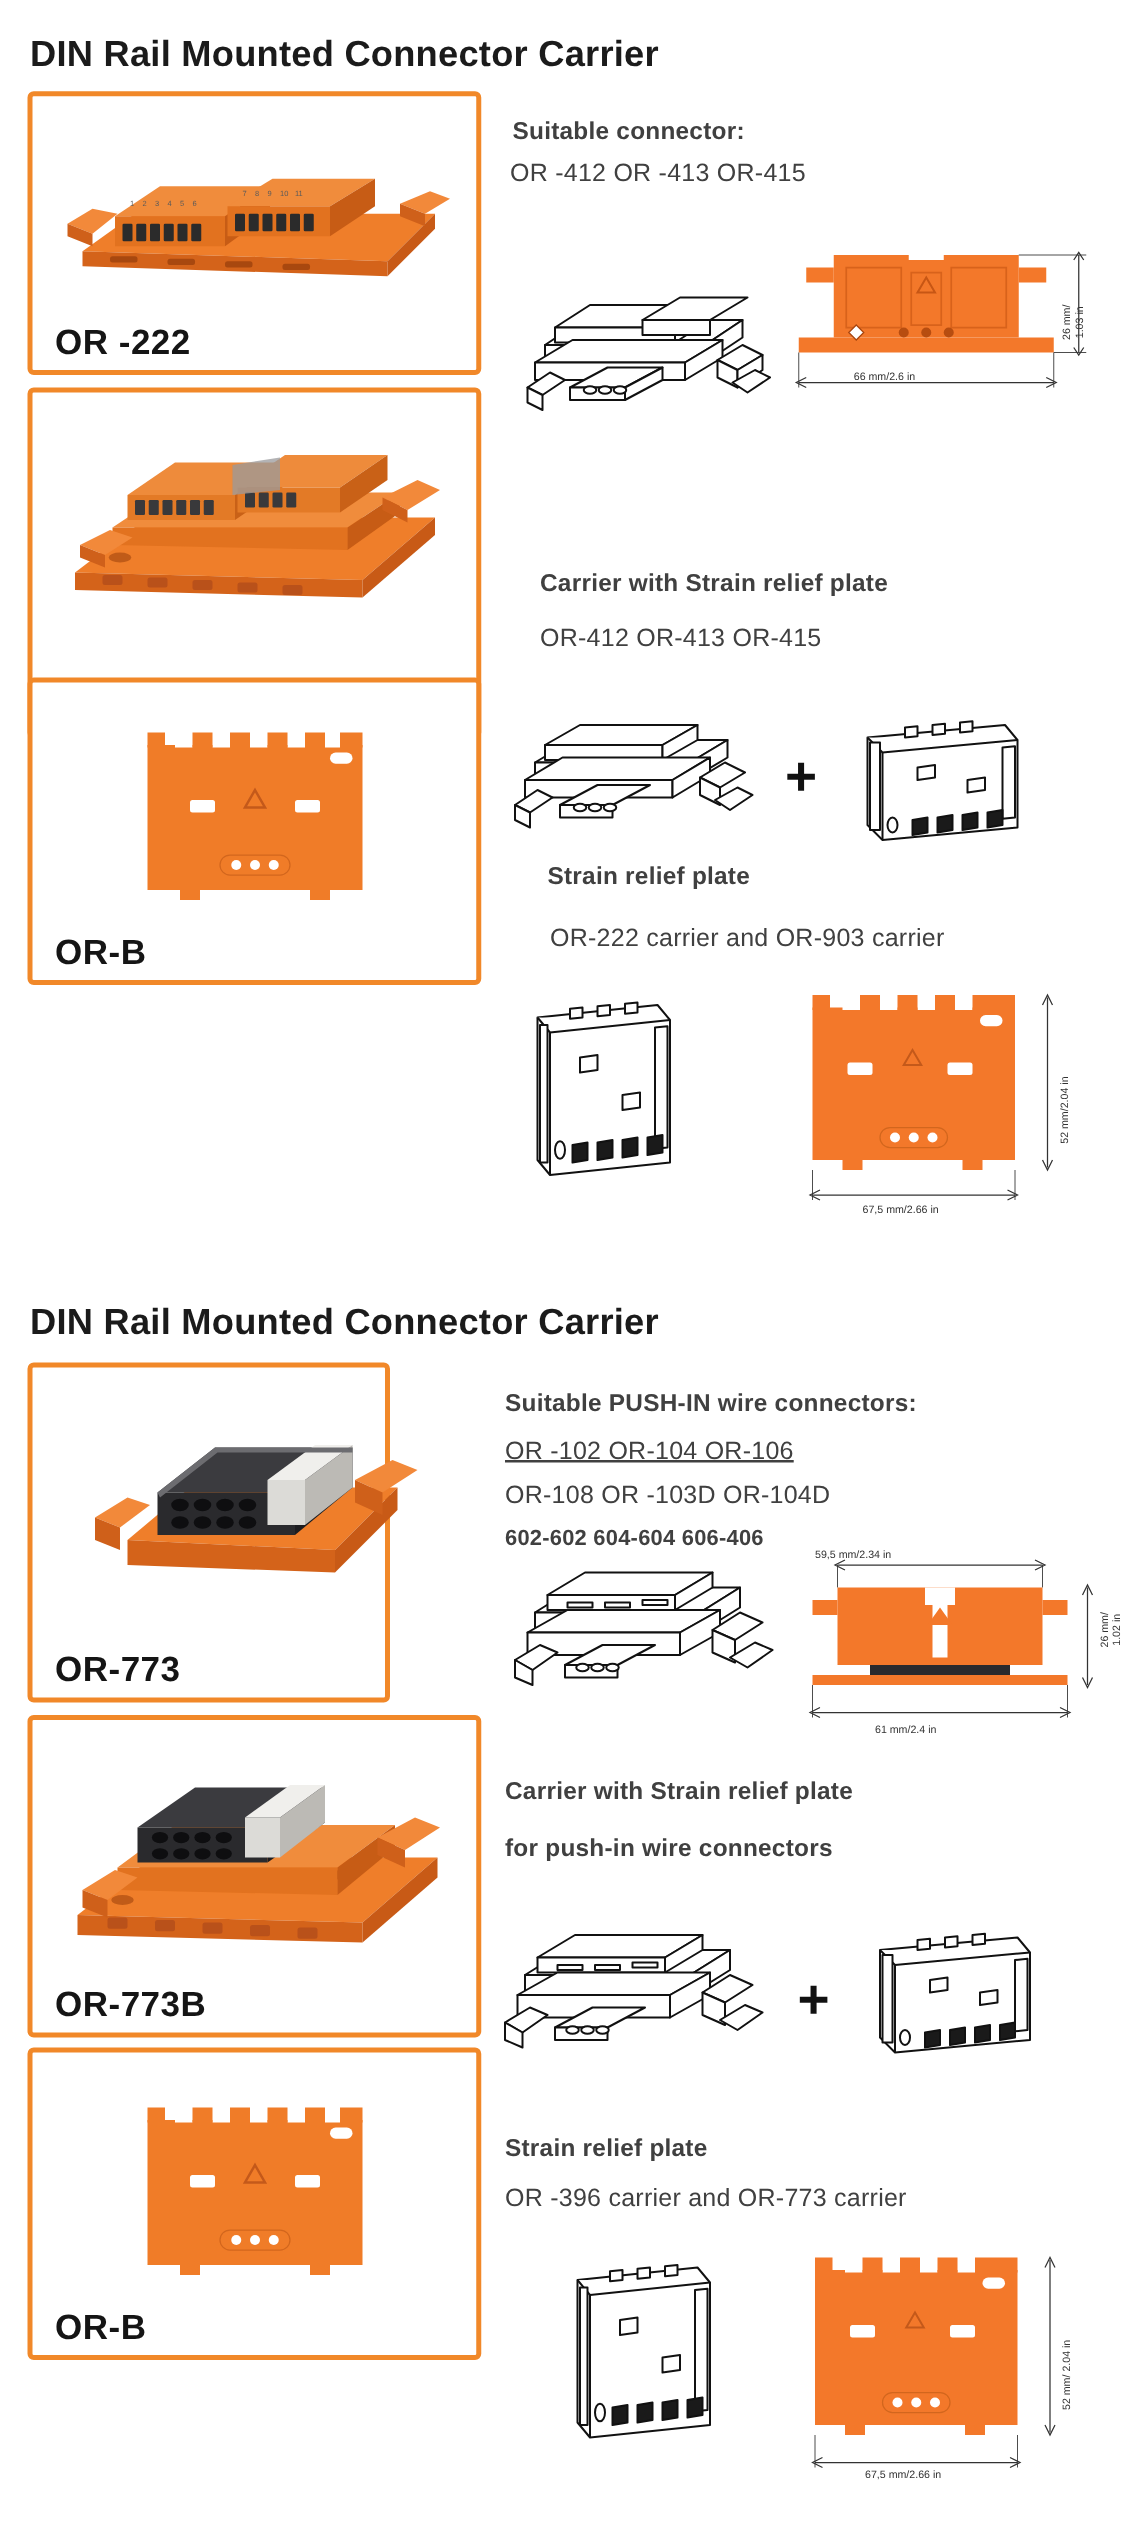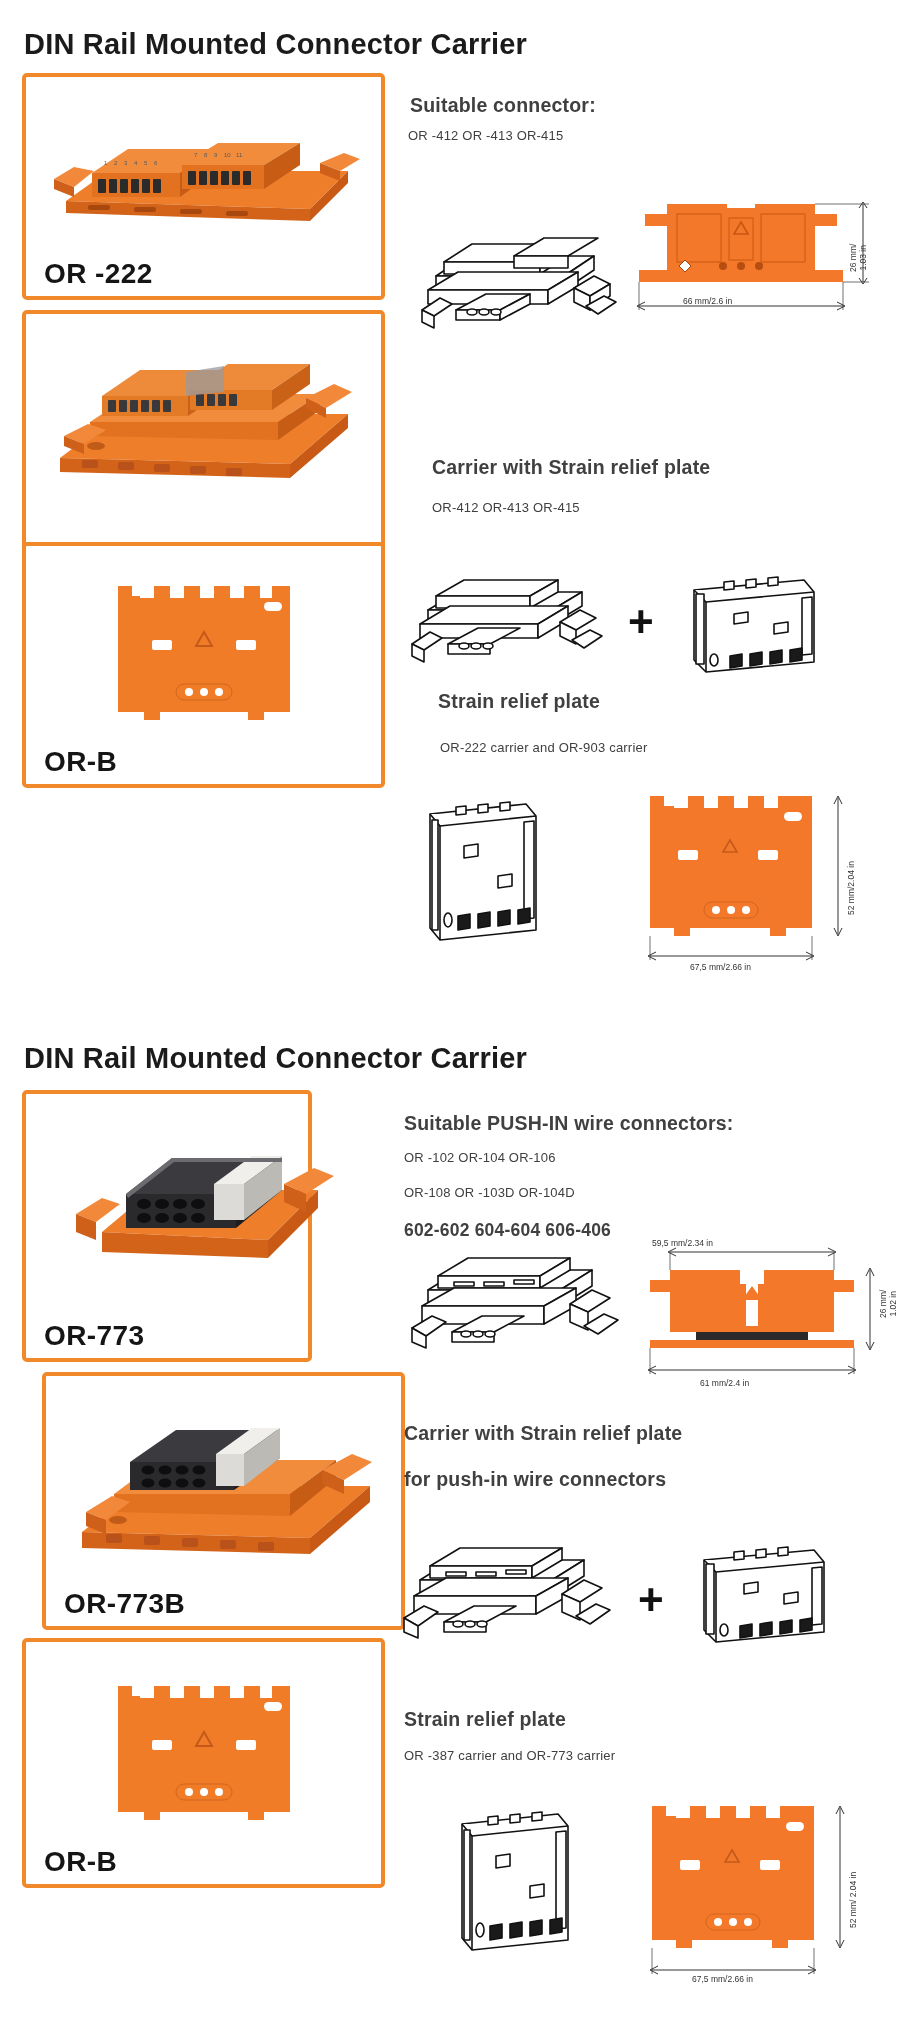--- a/index.html
+++ b/index.html
@@ -47,21 +47,21 @@
   }
   
   .txt{
     position:absolute;
     font-size:19.5px;
     font-weight:bold;
     color:#404040;
     white-space:nowrap;
     letter-spacing:.2px;
   }
-  .txt.reg{ font-weight:normal; font-size:13px;}
+  .txt.reg{ font-weight:normal; font-size:20px;}
   .txt.small{ font-size:17.5px;}
   
   .draw{ position:absolute; }
   .plus{
     position:absolute;
     font-size:44px;
     font-weight:bold;
     color:#111;
     line-height:1;
   }
@@ -515,21 +515,21 @@
           <path d="M146 56 L184 28 L214 28 L176 56 Z" fill="#f0efec"></path>
           <path d="M146 56 L146 92 L176 92 L176 56 Z" fill="#dcdbd7"></path>
           <path d="M176 56 L214 28 L214 62 L176 92 Z" fill="#bcbab5"></path>
 
           <path d="M58 66 L104 30 L214 30 L214 34 L106 34 L60 70 Z" fill="#6c6c70"></path>
         </g>
       </svg>
       <div class="prod-label">OR-773</div>
     </div>
 
-    <div class="prod-box" style="left:22px;top:1372px;width:363px;height:258px;margin-left:20px;">
+    <div class="prod-box" style="left:22px;top:1372px;width:363px;height:258px;">
       <svg class="draw" style="left:22px;top:28px;" width="320" height="175" viewBox="0 0 320 175">
         <g>
 
           <path d="M14 128 L74 82 L302 82 L242 134 Z" fill="#ef7e2a"></path>
           <path d="M14 128 L14 144 L242 150 L242 134 Z" fill="#d4631a"></path>
           <path d="M242 134 L302 82 L302 98 L242 150 Z" fill="#c85a16"></path>
           <g fill="#b9511a">
             <rect x="38" y="130" width="16" height="9" rx="2"></rect>
             <rect x="76" y="132" width="16" height="9" rx="2"></rect>
             <rect x="114" y="134" width="16" height="9" rx="2"></rect>
@@ -604,21 +604,21 @@
           <g fill="#f07c28">
             <rect x="40" y="138" width="16" height="8"></rect>
             <rect x="144" y="138" width="16" height="8"></rect>
           </g>
         </g>
       </svg>
       <div class="prod-label">OR-B</div>
     </div>
 
     <div class="txt" style="left:404px;top:1112px;">Suitable PUSH-IN wire connectors:</div>
-    <div class="txt reg" style="left:404px;top:1150px;">OR -102 OR-104   OR-106</div>
+    <div class="txt reg" style="left:404px;top:1150px;text-decoration:underline;">OR -102 OR-104   OR-106</div>
     <div class="txt reg" style="left:404px;top:1185px;">OR-108  OR -103D    OR-104D</div>
     <div class="txt small" style="left:404px;top:1220px;">602-602  604-604  606-406</div>
 
     <svg class="draw" style="left:408px;top:1250px;" width="218" height="120" viewBox="0 0 218 120">
       <g fill="#ffffff" stroke="#111" stroke-width="1.6" stroke-linejoin="round">
         <path d="M20 40 L52 20 L184 20 L152 40 Z"></path>
         <path d="M20 40 L20 56 L152 56 L152 40 Z"></path>
         <path d="M152 40 L184 20 L184 36 L152 56 Z"></path>
         <path d="M30 26 L60 8 L162 8 L132 26 Z"></path>
         <path d="M30 26 L30 38 L132 38 L132 26 Z"></path>
@@ -739,21 +739,21 @@
           <path d="M58 88 L70 86 L70 98 L58 100 Z"></path>
           <path d="M78 86 L90 84 L90 96 L78 98 Z"></path>
           <path d="M98 84 L110 82 L110 94 L98 96 Z"></path>
           <path d="M118 82 L130 80 L130 92 L118 94 Z"></path>
         </g>
         <ellipse cx="42" cy="92" rx="4" ry="6"></ellipse>
       </g>
     </svg>
 
     <div class="txt" style="left:404px;top:1708px;">Strain relief plate</div>
-    <div class="txt reg" style="left:404px;top:1748px;">OR -387 carrier and  OR-773 carrier</div>
+    <div class="txt reg" style="left:404px;top:1748px;">OR -396 carrier and  OR-773 carrier</div>
 
     <svg class="draw" style="left:440px;top:1800px;" width="140" height="180" viewBox="0 0 140 180">
       <g fill="#ffffff" stroke="#111" stroke-width="1.6" stroke-linejoin="round">
         <path d="M22 24 L118 14 L128 26 L128 140 L32 150 L22 138 Z"></path>
         <path d="M22 24 L32 36 L128 26"></path>
         <path d="M32 36 L32 150"></path>
         <path d="M48 17 L58 16 L58 24 L48 25 Z"></path>
         <path d="M70 15 L80 14 L80 22 L70 23 Z"></path>
         <path d="M92 13 L102 12 L102 20 L92 21 Z"></path>
         <path d="M24 30 L30 30 L30 140 L24 140 Z"></path>

